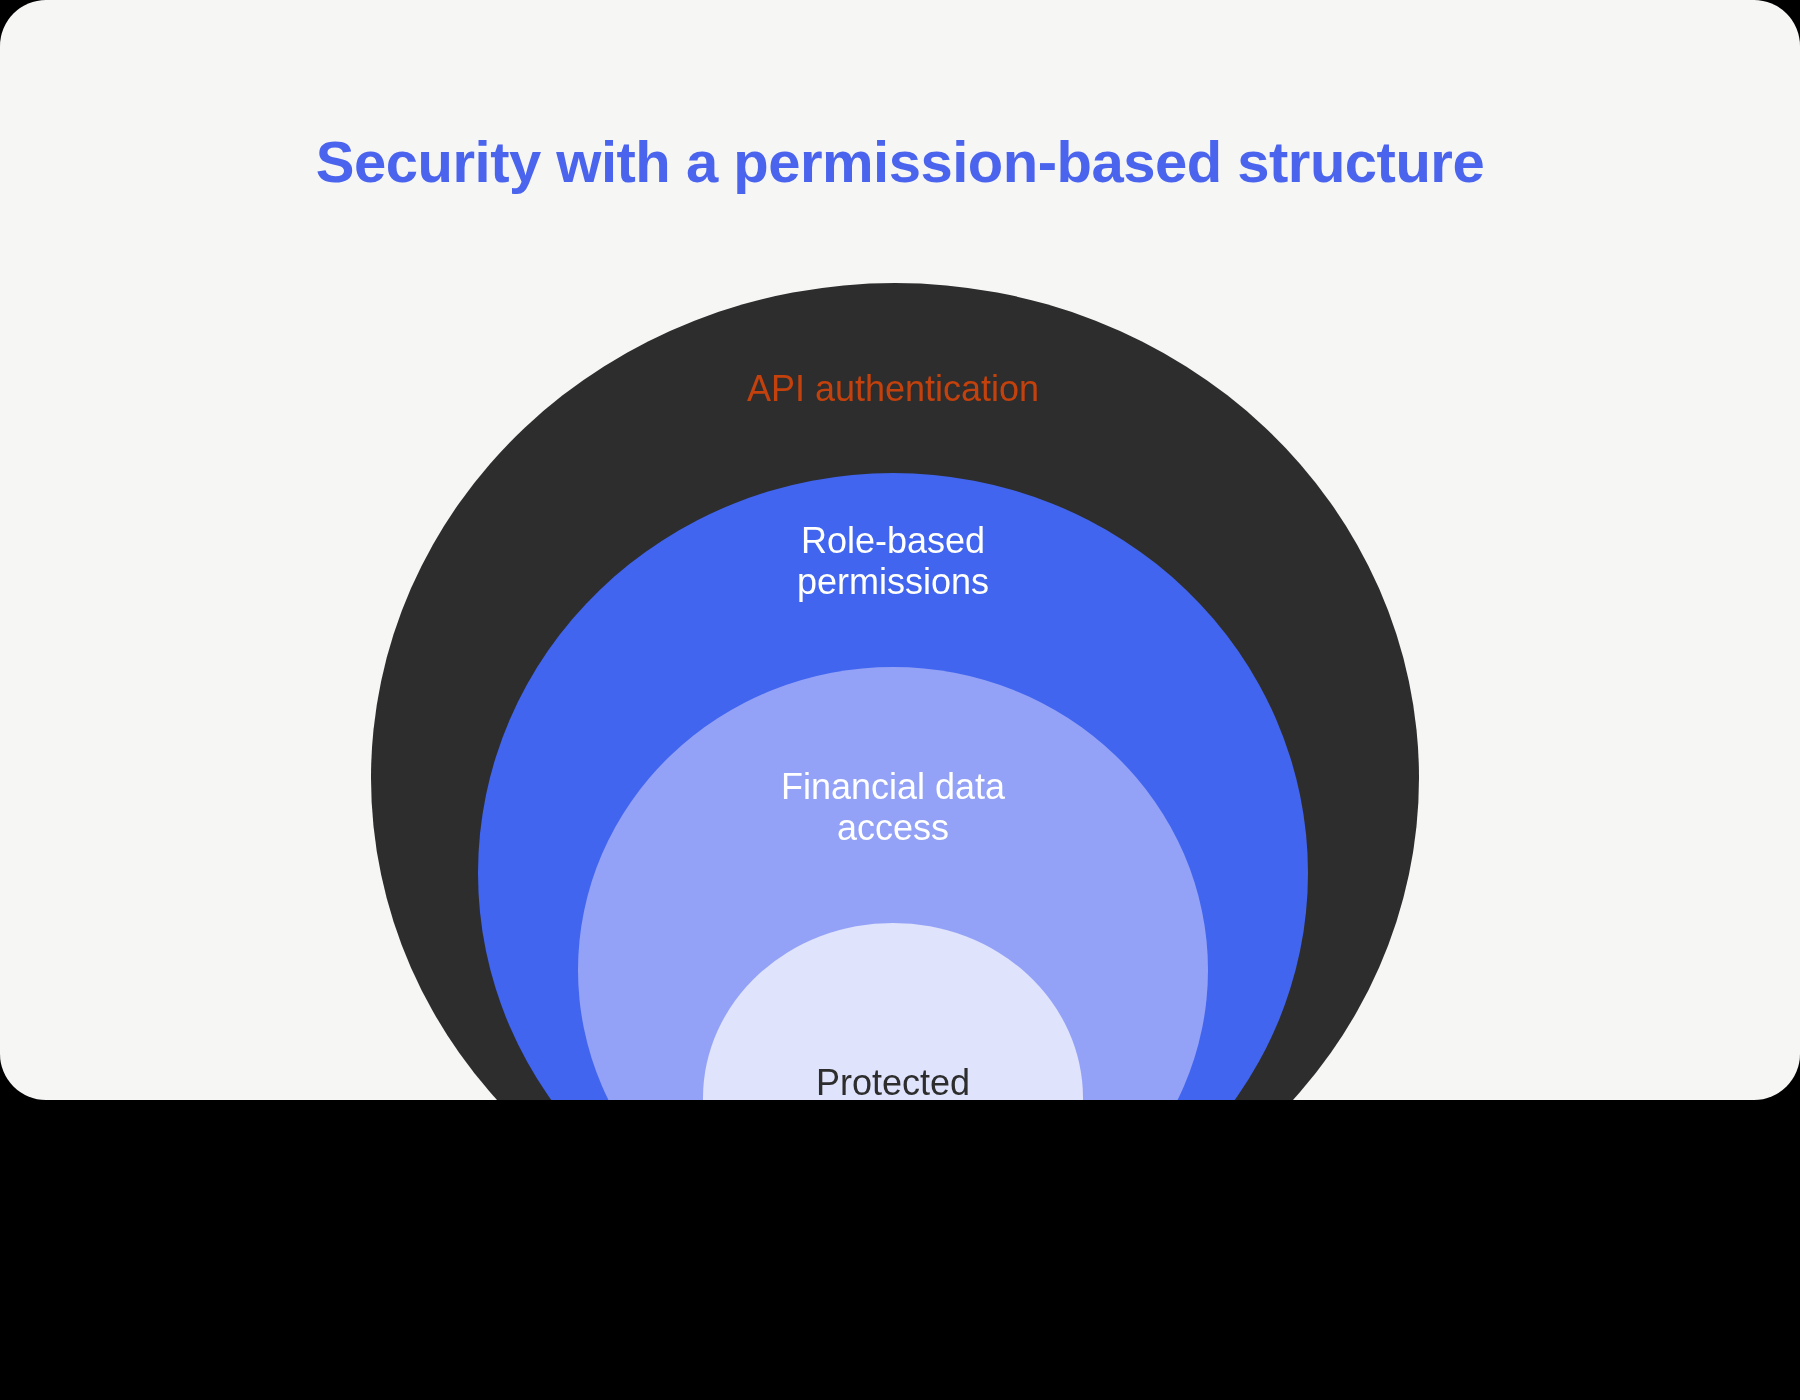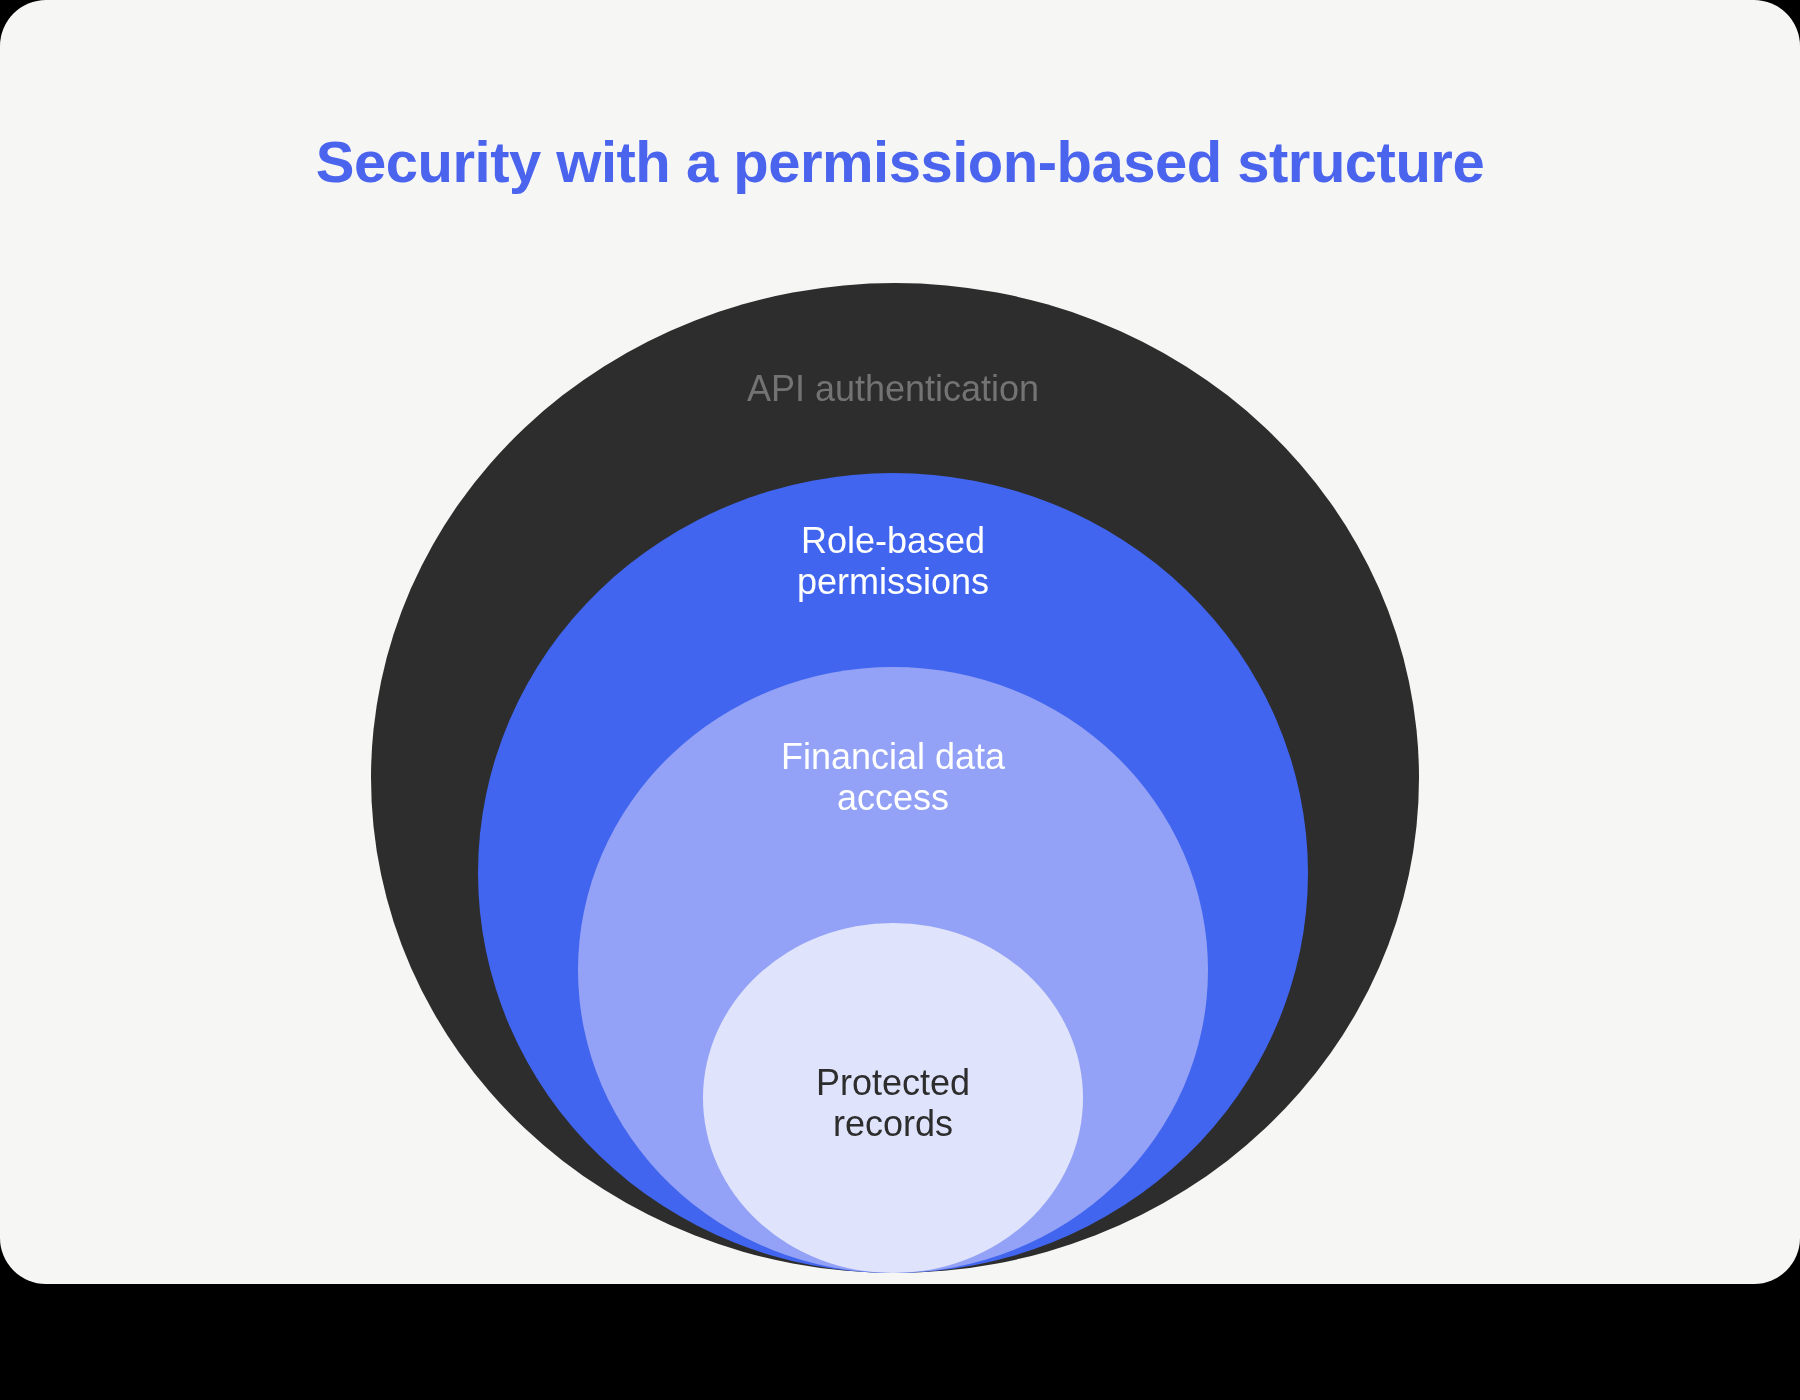--- a/index.html
+++ b/index.html
@@ -4,21 +4,21 @@
 <style>
   html, body {
     margin: 0;
     padding: 0;
     background: #000000;
     font-family: "Liberation Sans", "DejaVu Sans", sans-serif;
   }
   .canvas {
     position: relative;
     width: 1800px;
-    height: 1284px;
+    height: 1100px;
     background: #000000;
     overflow: hidden;
   }
   .card {
     position: absolute;
     inset: 0;
     background: #f6f6f5;
     border-radius: 46px;
     overflow: hidden;
   }
@@ -47,21 +47,21 @@
     left: 893px;
     transform: translateX(-50%);
     text-align: center;
     font-size: 36px;
     font-weight: 400;
     line-height: 1.15;
     white-space: normal;
   }
   .label-0 { top: 368px;  width: 500px; }
   .label-1 { top: 520px;  width: 280px; }
-  .label-2 { top: 736px;  width: 300px; }
+  .label-2 { top: 766px;  width: 300px; }
   .label-3 { top: 1062px; width: 210px; }
   .brand-logo {
     position: absolute;
     left: 1689px;
     top: 1288px;
     width: 62px;
     height: 62px;
   }
   .brand-logo svg { display: block; width: 100%; height: 100%; }
 </style>
@@ -72,21 +72,21 @@
   <div class="card">
 
     <h1 class="page-title" style="color: rgb(75, 100, 238);">Security with a permission-based structure</h1>
 
     <div>
       <div class="ring ring-0" style="background: rgb(45, 45, 45);"></div>
       <div class="ring ring-1" style="background: rgb(65, 101, 238);"></div>
       <div class="ring ring-2" style="background: rgb(147, 162, 246);"></div>
       <div class="ring ring-3" style="background: rgb(223, 227, 251);"></div>
 
-      <div class="ring-label label-0" style="color: #737373;">API authentication</div>
+      <div class="ring-label label-0" style="color: #c2410c;">API authentication</div>
       <div class="ring-label label-1" style="color: rgb(255, 255, 255);">Role-based permissions</div>
       <div class="ring-label label-2" style="color: rgb(255, 255, 255);">Financial data access</div>
       <div class="ring-label label-3" style="color: rgb(45, 45, 45);">Protected records</div>
     </div>
 
     <div class="brand-logo">
       <span>
         <svg viewBox="0 0 64 64" xmlns="http://www.w3.org/2000/svg">
           <defs>
             <linearGradient id="logoGrad" x1="0" y1="0" x2="0" y2="1">

